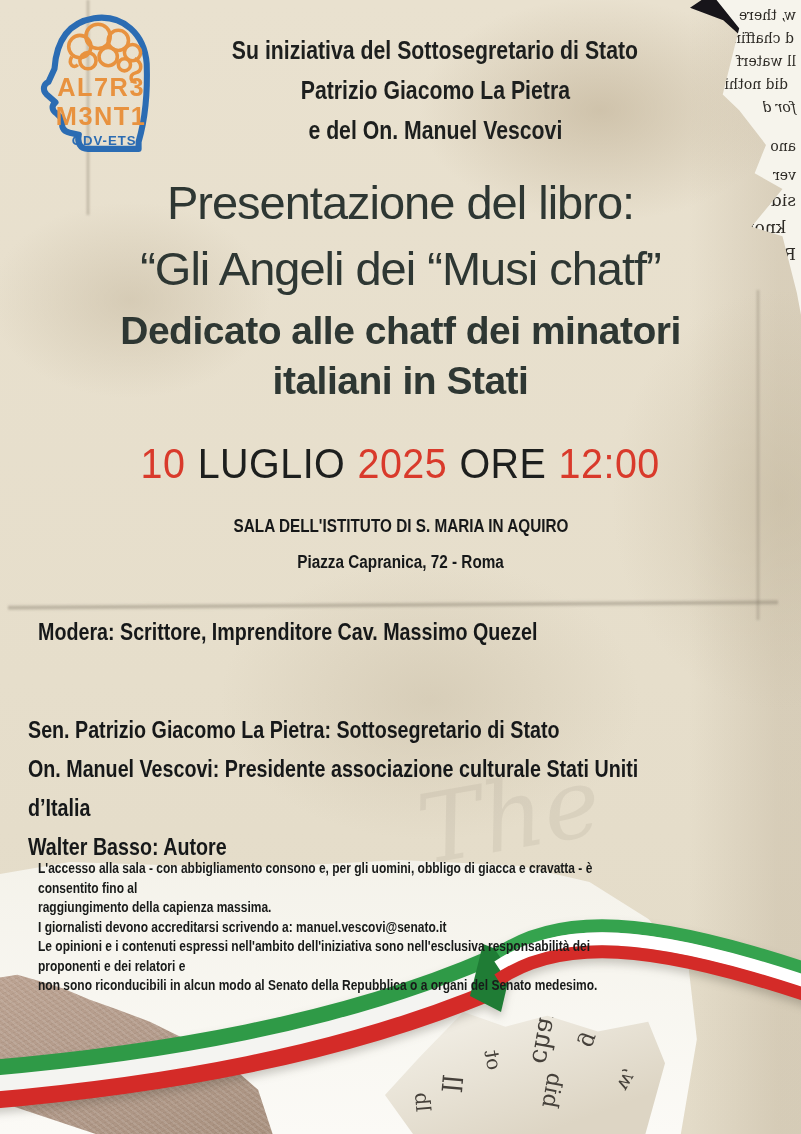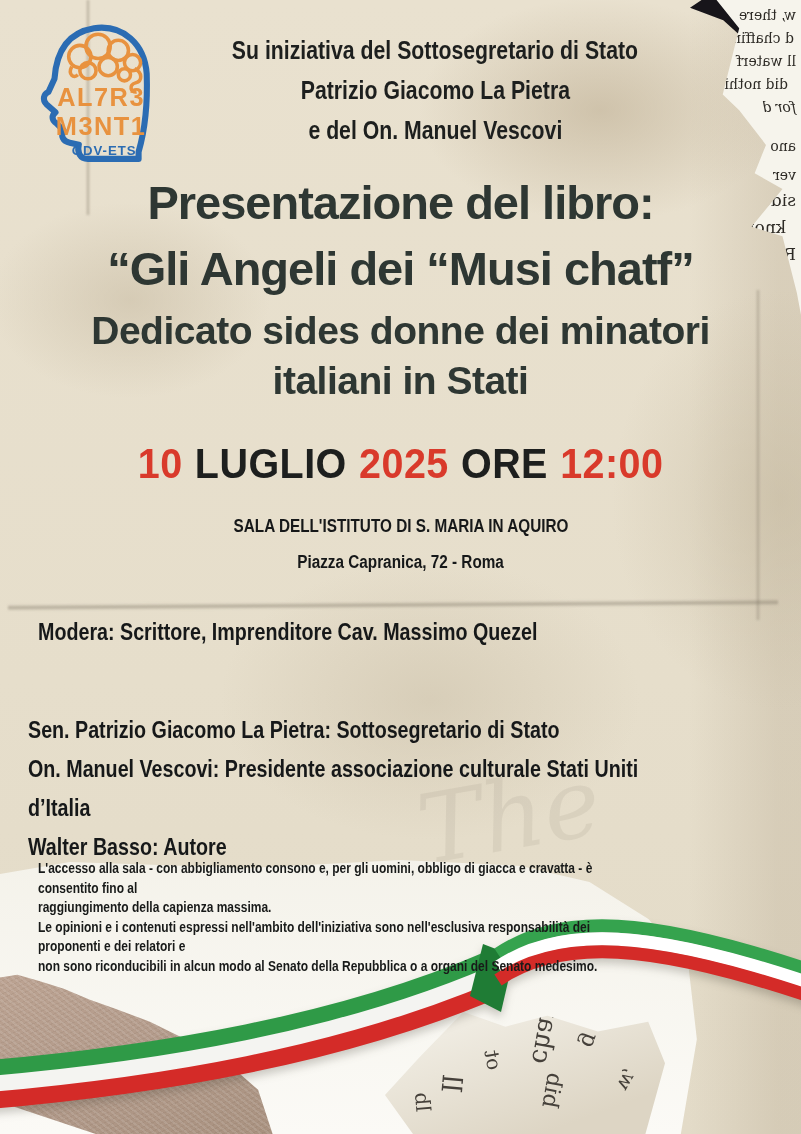--- a/index.html
+++ b/index.html
@@ -39,29 +39,29 @@
   .torn-paper-inner div{white-space:nowrap;}
   .torn-paper-inner div:nth-child(5){font-style:italic;}
   .torn-paper-inner div:nth-child(6){margin-top:16px;}
   .torn-paper-inner div:nth-child(7){margin-top:6px;}
   .torn-paper-inner div:nth-child(8),.torn-paper-inner div:nth-child(9),
   .torn-paper-inner div:nth-child(10){font-size:17px;line-height:27px;}
   .torn-paper-inner div:nth-child(2){padding-left:2px;}
   .torn-paper-inner div:nth-child(4){padding-left:8px;}
   .torn-paper-inner div:nth-child(9){padding-left:10px;}
   
-  .logo{left:26px;top:16px;width:134px;height:152px;z-index:5;}
+  .logo{left:26px;top:6px;width:134px;height:152px;z-index:5;}
   
   .intro{top:30px;left:70px;width:730px;text-align:center;z-index:6;
     font-weight:bold;font-size:25px;line-height:40px;color:#1d1f1e;}
-  .title{top:170px;z-index:6;font-weight:bold;font-size:47px;line-height:66px;
+  .title{top:170px;z-index:6;font-weight:normal;font-size:47px;line-height:66px;
     color:#2e3733;letter-spacing:-1px;}
   .dedication{top:306px;z-index:6;font-weight:bold;font-size:39px;line-height:50px;
     color:#2e3733;letter-spacing:-.5px;}
-  .datetime{top:440px;z-index:6;font-weight:bold;font-size:42px;letter-spacing:.5px;color:#1d1f1e;}
+  .datetime{top:440px;z-index:6;font-weight:normal;font-size:42px;letter-spacing:.5px;color:#1d1f1e;}
   .datetime .cond{transform:scaleX(.94);}
   .seg{margin-right:13px;}
   .seg:last-child{margin-right:0;}
   .seg-red{color:#d93a2b;}
   .venue{top:508px;z-index:6;font-weight:bold;font-size:18px;line-height:36px;color:#161819;}
   .moderator{top:618px;left:38px;z-index:6;font-weight:bold;font-size:24px;color:#161819;}
   .speakers-heading{top:672px;z-index:6;font-weight:bold;font-size:24px;color:#161819;}
   .speakers{top:710px;left:28px;z-index:6;font-weight:bold;font-size:24px;line-height:39px;color:#161819;}
   .disclaimer{top:858px;left:38px;z-index:6;font-weight:bold;font-size:15px;line-height:19.5px;color:#181a19;}
   .disclaimer .cond-l{transform:scaleX(.8);}
@@ -144,21 +144,21 @@
     <div><span class="cond">Patrizio Giacomo La Pietra</span></div>
     <div><span class="cond">e del On. Manuel Vescovi</span></div>
   </div>
 
   <div class="abs ctr title">
     <div>Presentazione del libro:</div>
     <div>“Gli Angeli dei “Musi chatf”</div>
   </div>
 
   <div class="abs ctr dedication">
-    <div>Dedicato sides donne dei minatori</div>
+    <div>Dedicato alle chatf dei minatori</div>
     <div>italiani in Stati</div>
   </div>
 
   <div class="abs ctr datetime">
     <span class="cond">
       <span class="seg seg-red">10</span><span class="seg">LUGLIO</span><span class="seg seg-red">2025</span><span class="seg">ORE</span><span class="seg seg-red">12:00</span>
     </span>
   </div>
 
   <div class="abs ctr venue">
@@ -172,20 +172,21 @@
 
   <div class="abs speakers">
     <div><span class="cond-l">Sen. Patrizio Giacomo La Pietra: Sottosegretario di Stato</span></div>
     <div><span class="cond-l">On. Manuel Vescovi: Presidente associazione culturale Stati Uniti d’Italia</span></div>
     <div><span class="cond-l">Walter Basso: Autore</span></div>
   </div>
 
   <div class="abs disclaimer">
     <div><span class="cond-l">L'accesso alla sala -  con abbigliamento consono e,  per gli uomini, obbligo di giacca e cravatta -  è consentito fino al</span></div>
     <div><span class="cond-l">raggiungimento della capienza massima.</span></div>
+    <div><span class="cond-l">I giornalisti devono accreditarsi scrivendo a: manuel.vescovi@senato.it</span></div>
     <div><span class="cond-l">Le opinioni e i contenuti espressi nell'ambito dell'iniziativa sono nell'esclusiva responsabilità dei proponenti e dei relatori e</span></div>
     <div><span class="cond-l">non sono riconducibili in alcun modo al Senato della Repubblica o a  organi del Senato medesimo.</span></div>
   </div>
 
   <div class="abs cardboard"></div>
 
   <div class="abs scrap">
     <span>chatf</span>
     <span>w,</span>
     <span>ll</span>

